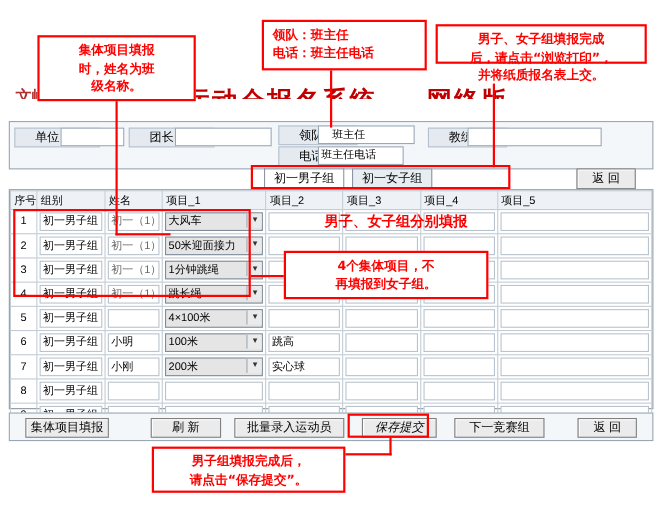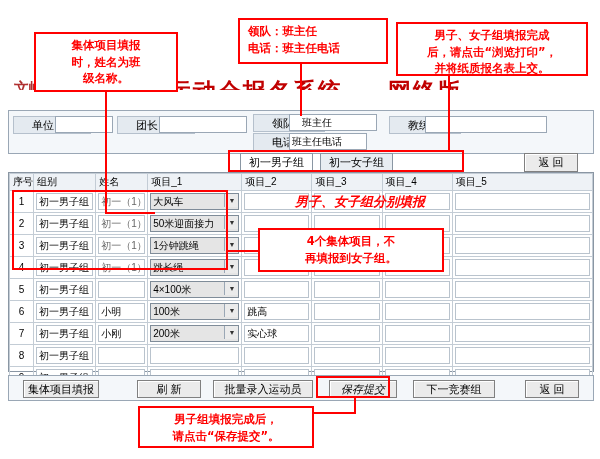--- a/index.html
+++ b/index.html
@@ -405,28 +405,28 @@
   <div class="ann" style="left:34px;top:32px;width:144px;height:60px;white-space:pre-line;">集体项目填报
 时，姓名为班
 级名称。</div>
   <div class="annline" style="left:105px;top:92px;width:2px;height:122px;"></div>
   <div class="annline" style="left:105px;top:212px;width:50px;height:2px;"></div>
 
   <div class="ann" style="left:238px;top:18px;width:150px;height:46px;white-space:pre-line;text-align:left;padding-left:8px;">领队：班主任
 电话：班主任电话</div>
   <div class="annline" style="left:300px;top:64px;width:2px;height:52px;"></div>
 
-  <div class="ann" style="left:396px;top:22px;width:192px;height:54px;white-space:pre-line;">男子、女子组填报完成
+  <div class="ann" style="left:396px;top:22px;width:192px;height:36px;white-space:pre-line;">男子、女子组填报完成
 后，请点击“浏览打印”，
 并将纸质报名表上交。</div>
   <div class="annline" style="left:448px;top:76px;width:2px;height:76px;"></div>
 
   <div class="annbox" style="left:228px;top:150px;width:236px;height:22px;"></div>
 
-  <div class="ann" style="left:262px;top:190px;width:196px;height:26px;border:none;color:#ff0000;background:transparent;font-size:13px;font-style:italic;">男子、女子组分别填报</div>
+  <div class="ann" style="left:262px;top:190px;width:196px;height:26px;border:none;color:#ff0000;background:transparent;font-size:13px;">男子、女子组分别填报</div>
 
   <div class="annbox" style="left:12px;top:190px;width:216px;height:80px;"></div>
 
   <div class="ann" style="left:258px;top:228px;width:186px;height:44px;white-space:pre-line;">4个集体项目，不
 再填报到女子组。</div>
   <div class="annline" style="left:228px;top:250px;width:30px;height:2px;"></div>
 
   <div class="annbox" style="left:316px;top:376px;width:74px;height:22px;"></div>
 
   <div class="ann" style="left:138px;top:406px;width:176px;height:42px;white-space:pre-line;">男子组填报完成后，

